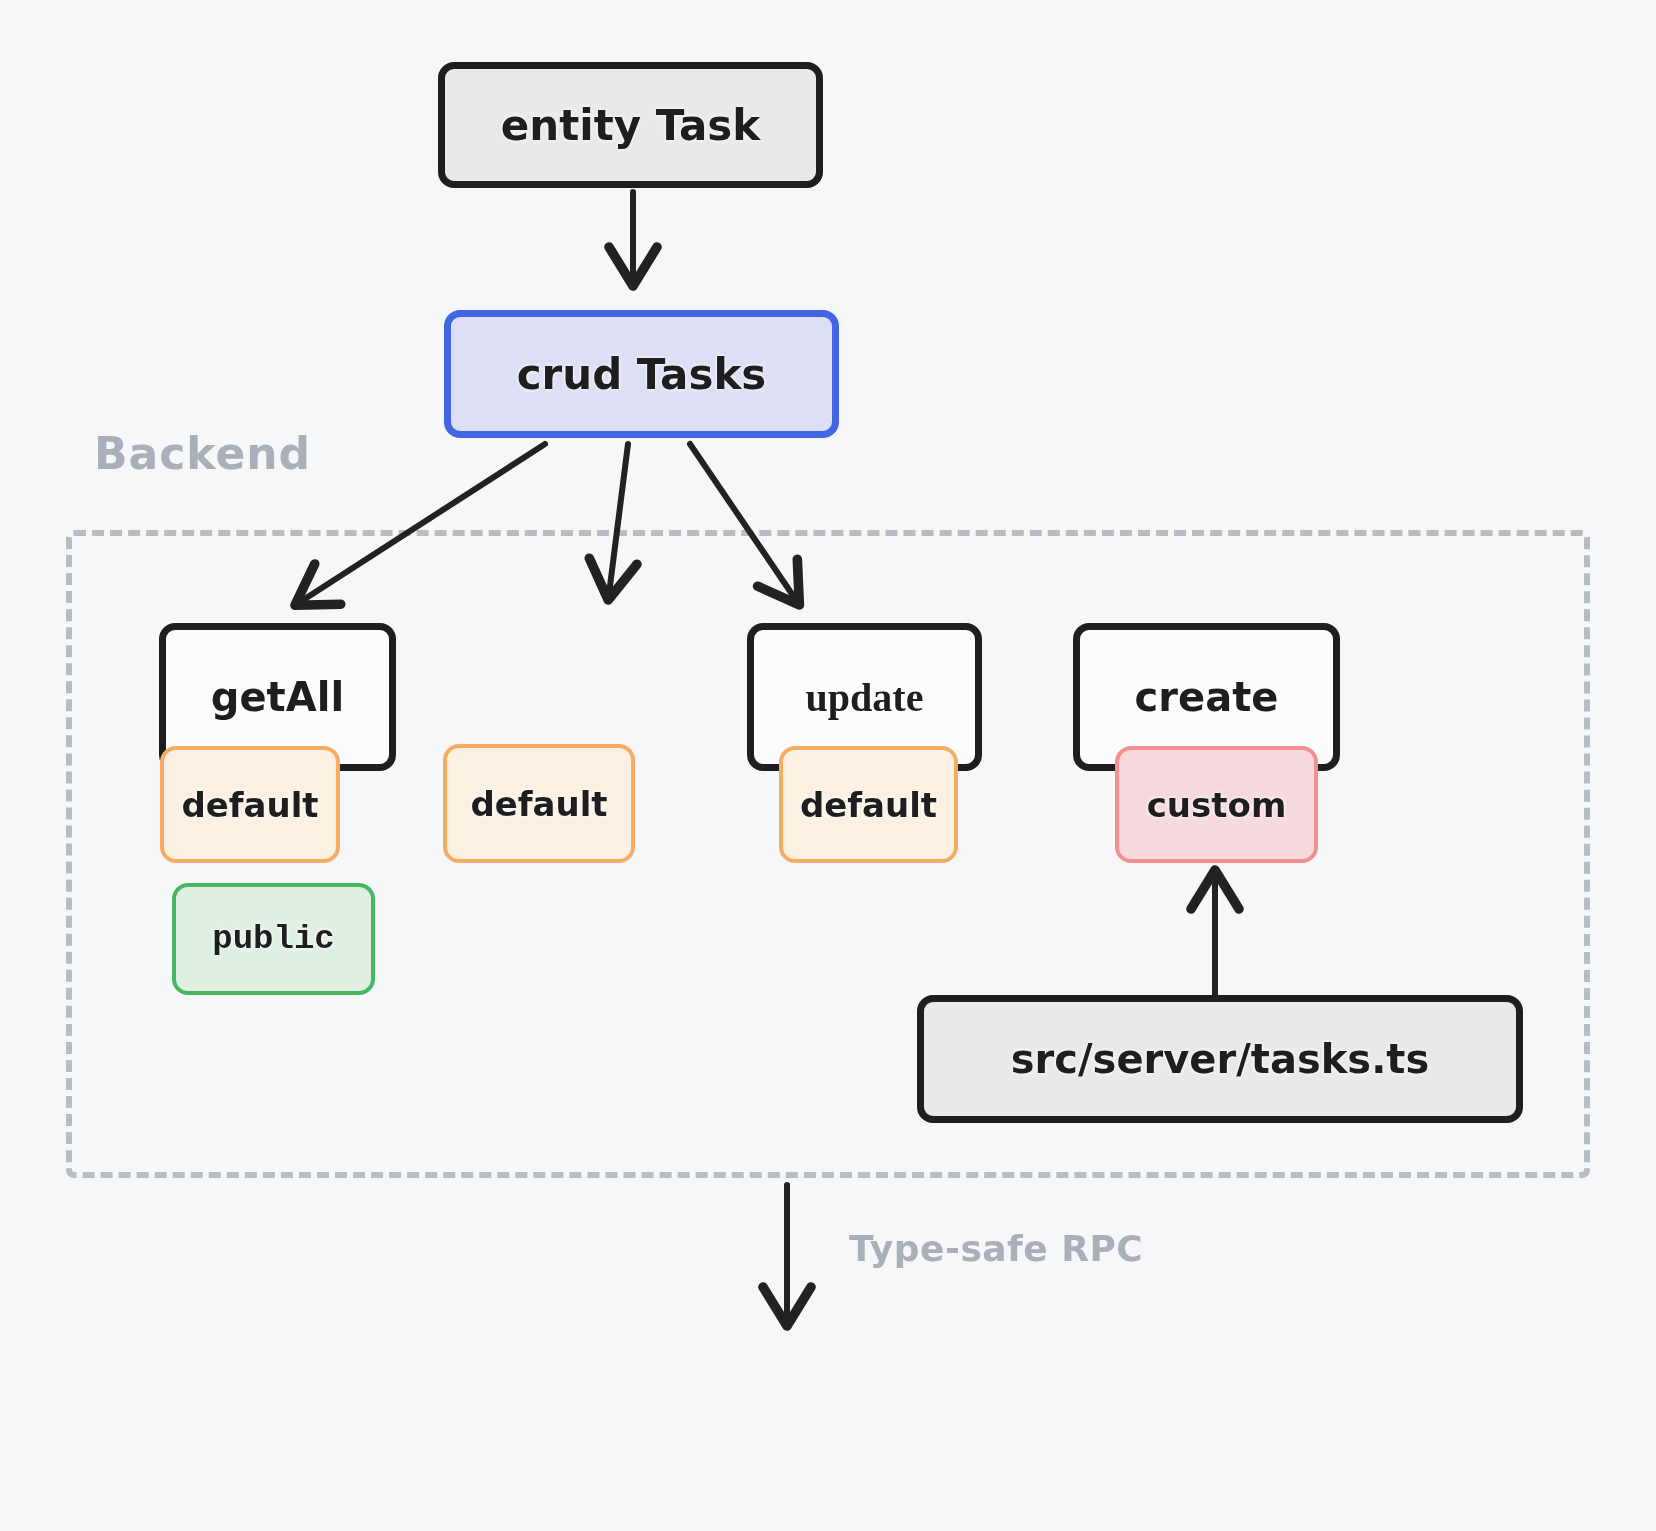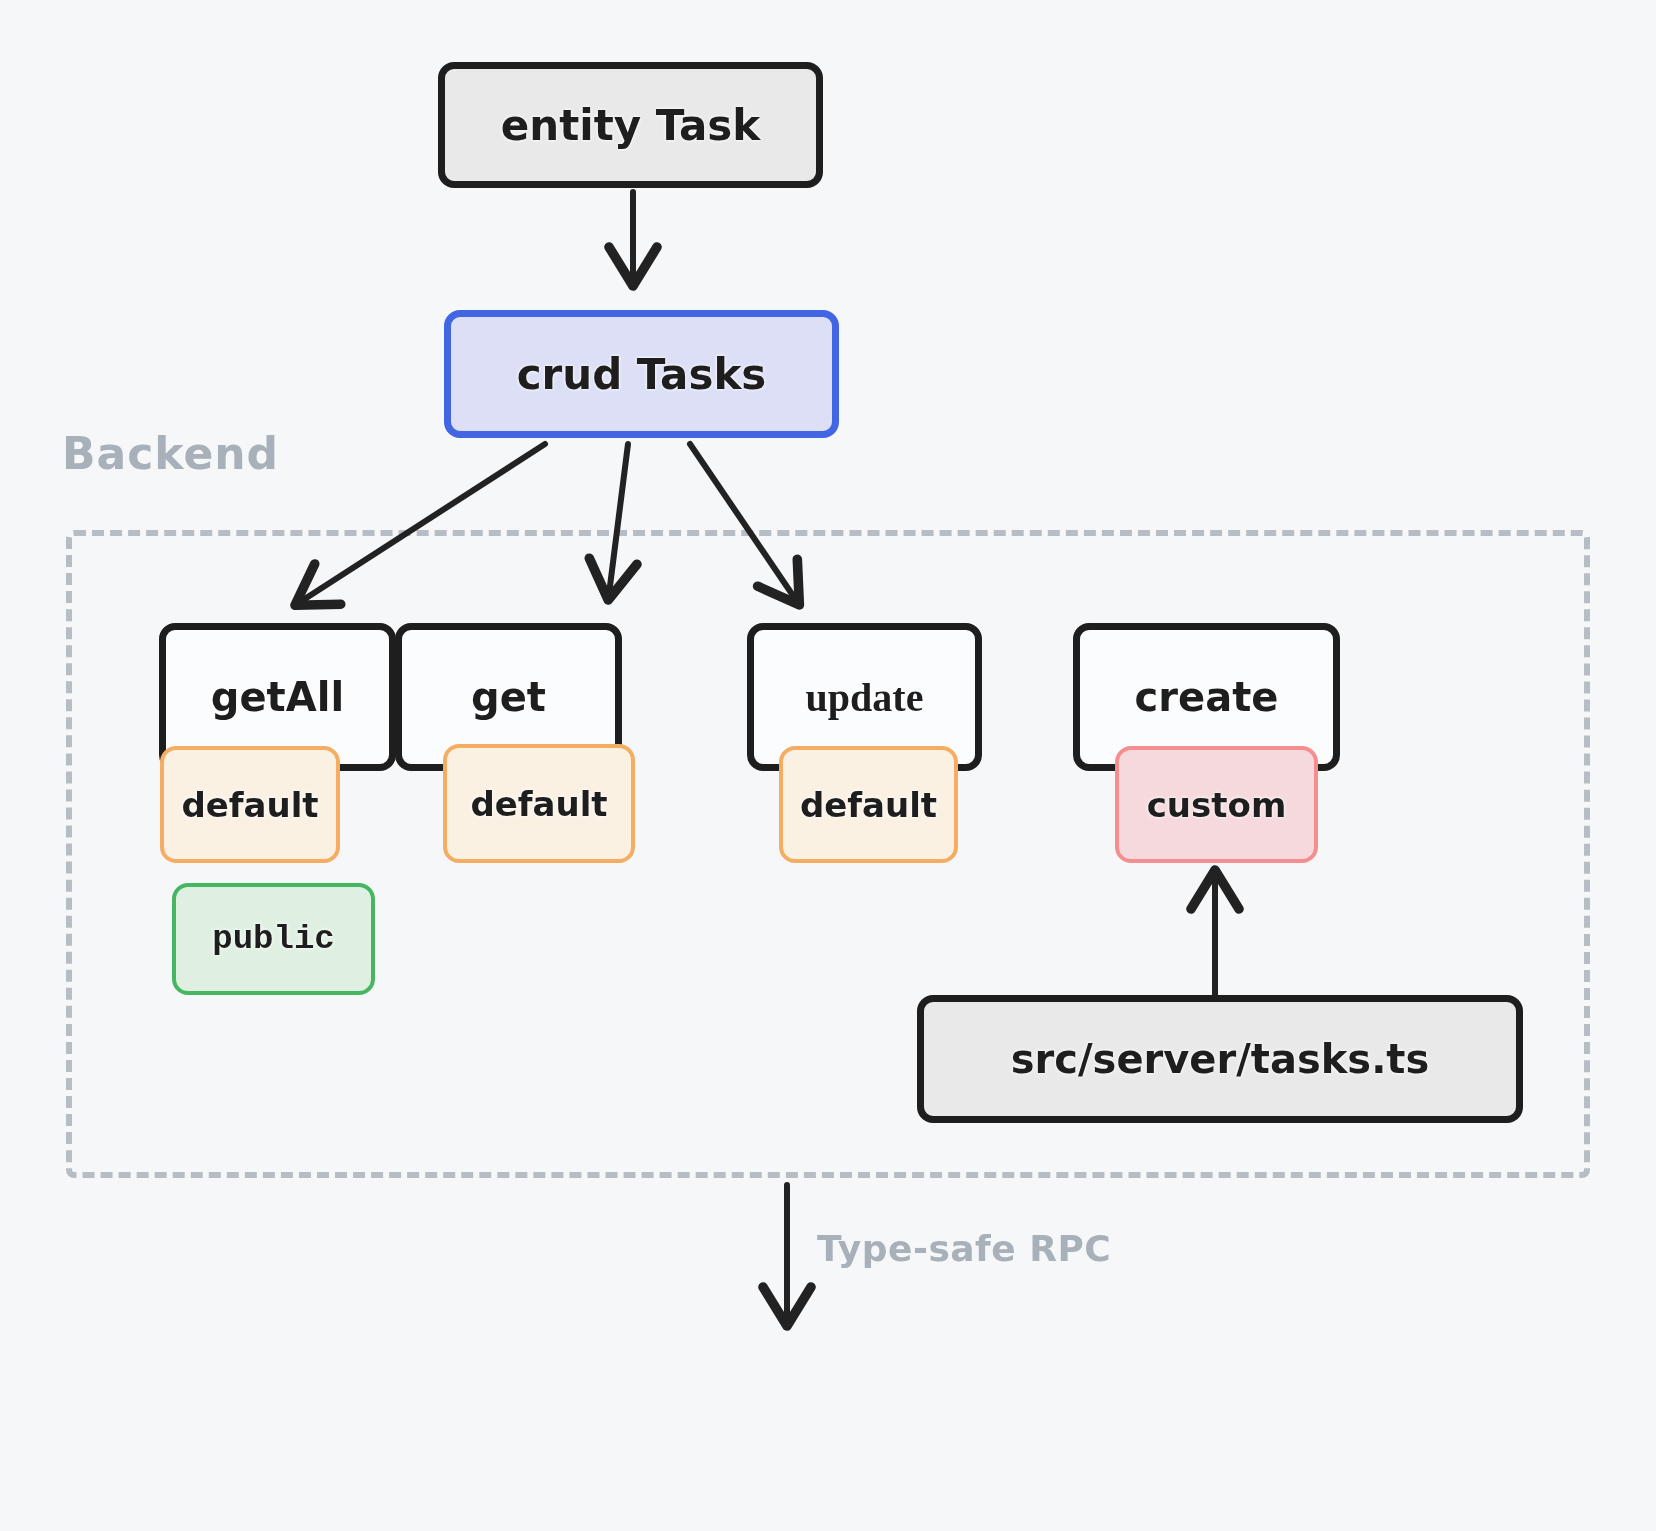--- a/index.html
+++ b/index.html
@@ -25,21 +25,21 @@
   .badge{
     position:absolute;display:flex;align-items:center;justify-content:center;
     box-sizing:border-box;border-radius:16px;color:var(--ink);font-weight:700;
     font-size:34px;z-index:3;
     text-shadow:0 0 4px rgba(255,255,255,.9),0 0 2px rgba(255,255,255,.9);
   }
   .badge.orange{background:var(--orange_fill);border:4px solid var(--orange_border);}
   .badge.red{background:var(--red_fill);border:4px solid var(--red_border);}
   .badge.green{background:var(--green_fill);border:4px solid var(--green_border);font-family:Liberation Mono, monospace;}
   .grouplabel{
-    position:absolute;color:var(--muted);font-weight:700;z-index:2;letter-spacing:1px;
+    position:absolute;color:var(--muted);font-weight:700;z-index:2;letter-spacing:1px;margin-left:32px;
   }
   #backend-frame{
     position:absolute;left:66px;top:530px;width:1524px;height:648px;
     box-sizing:border-box;border:6px dashed var(--dashed);border-radius:8px;z-index:0;
   }
   #edges{position:absolute;left:0;top:0;z-index:1;pointer-events:none;}
   .fs42{font-size:42px;} .fs40{font-size:40px;} .fs44{font-size:44px;} .fs36{font-size:36px;}
 </style>
 </head>
 <body>
@@ -63,21 +63,20 @@
   </svg>
 
   <div id="backend-frame"></div>
   <div class="grouplabel fs44" style="left:62px;top:428px;">Backend</div>
 
   <div class="node gray fs42" style="left:438px;top:62px;width:385px;height:126px;">entity Task</div>
 
   <div class="node blue fs42" style="left:444px;top:310px;width:395px;height:128px;">crud Tasks</div>
 
   <div class="node white fs40" style="left:128px;top:623px;width:237px;height:148px;margin-left:31px;">getAll</div>
-  <div class="node white fs40" style="left:395px;top:623px;width:227px;height:148px;">get</div>
   <div class="node white fs40" style="left:747px;top:623px;width:235px;height:148px;font-family:Liberation Serif, serif;">update</div>
   <div class="node white fs40" style="left:1073px;top:623px;width:267px;height:148px;">create</div>
 
   <div class="badge orange" style="left:160px;top:746px;width:180px;height:117px;">default</div>
   <div class="badge orange" style="left:443px;top:744px;width:192px;height:119px;">default</div>
   <div class="badge orange" style="left:779px;top:746px;width:179px;height:117px;">default</div>
   <div class="badge red" style="left:1115px;top:746px;width:203px;height:117px;">custom</div>
   <div class="badge green" style="left:172px;top:883px;width:203px;height:112px;">public</div>
 
   <div class="node gray fs40" style="left:917px;top:995px;width:606px;height:128px;">src/server/tasks.ts</div>

